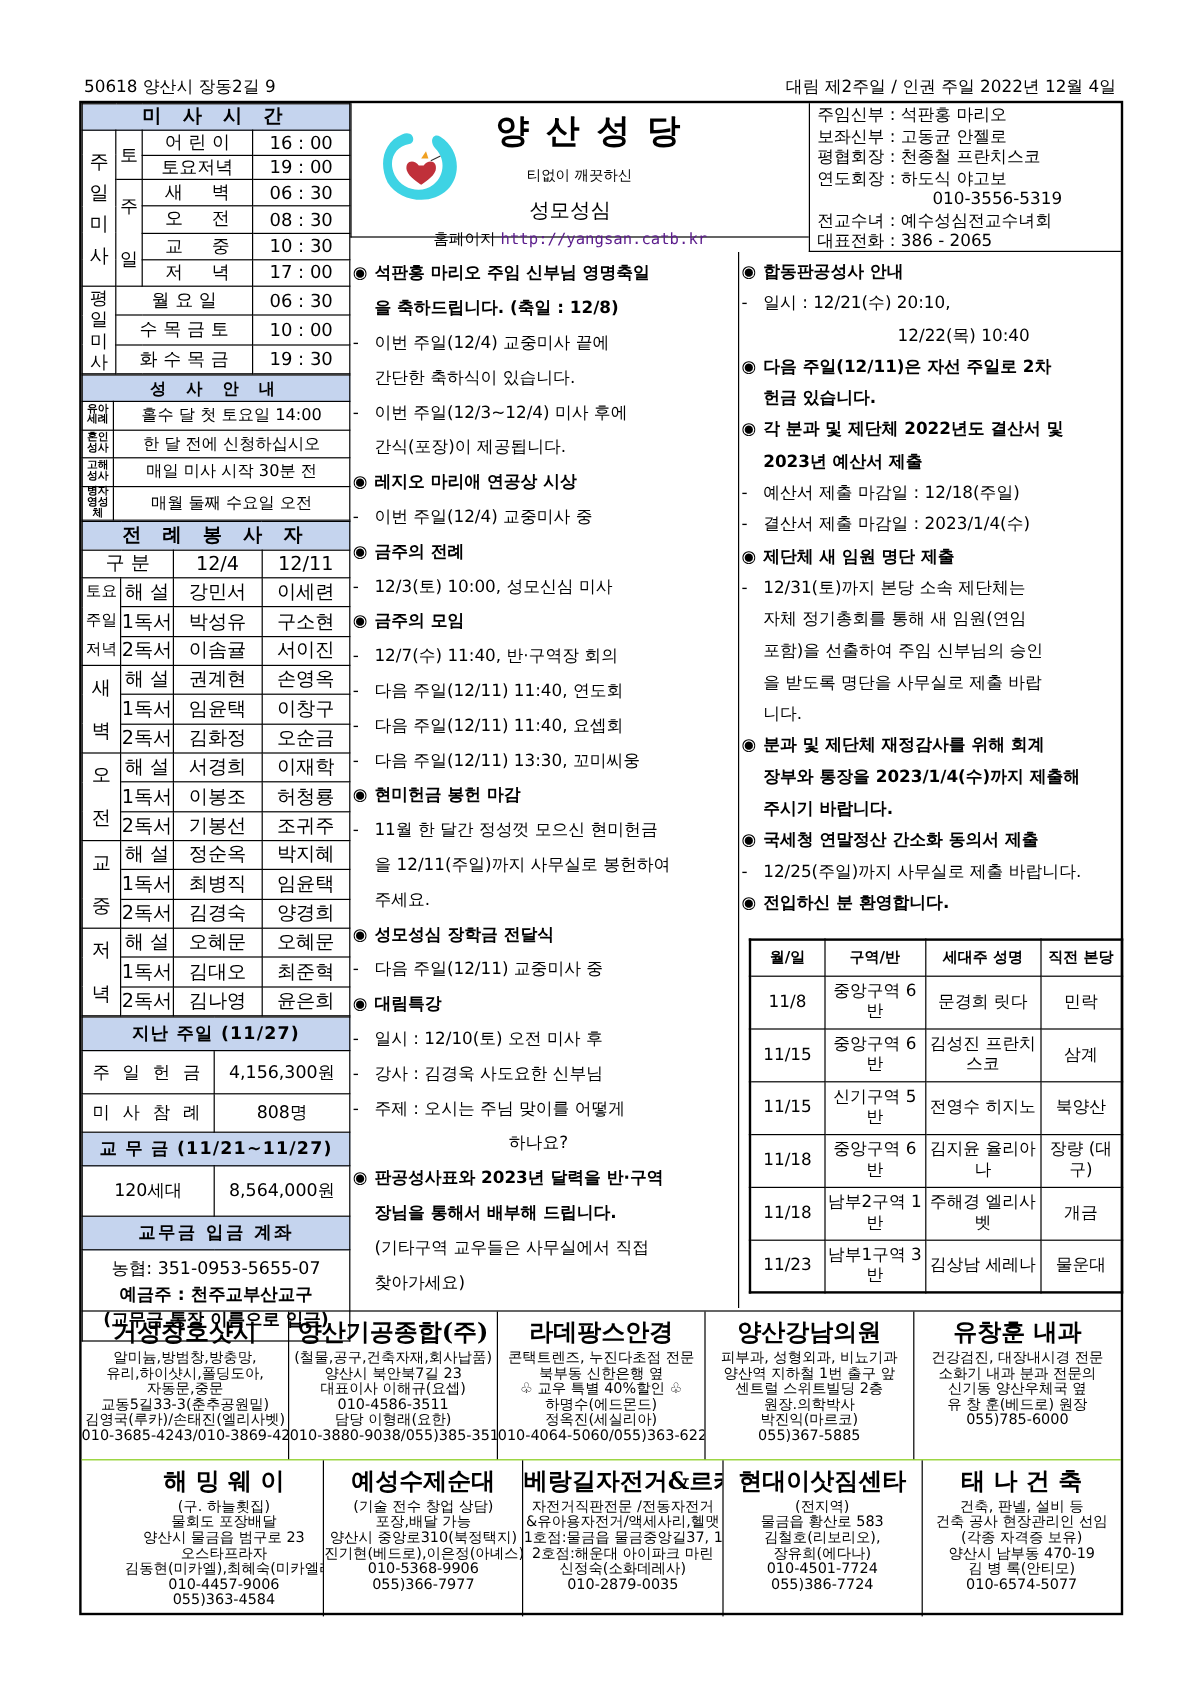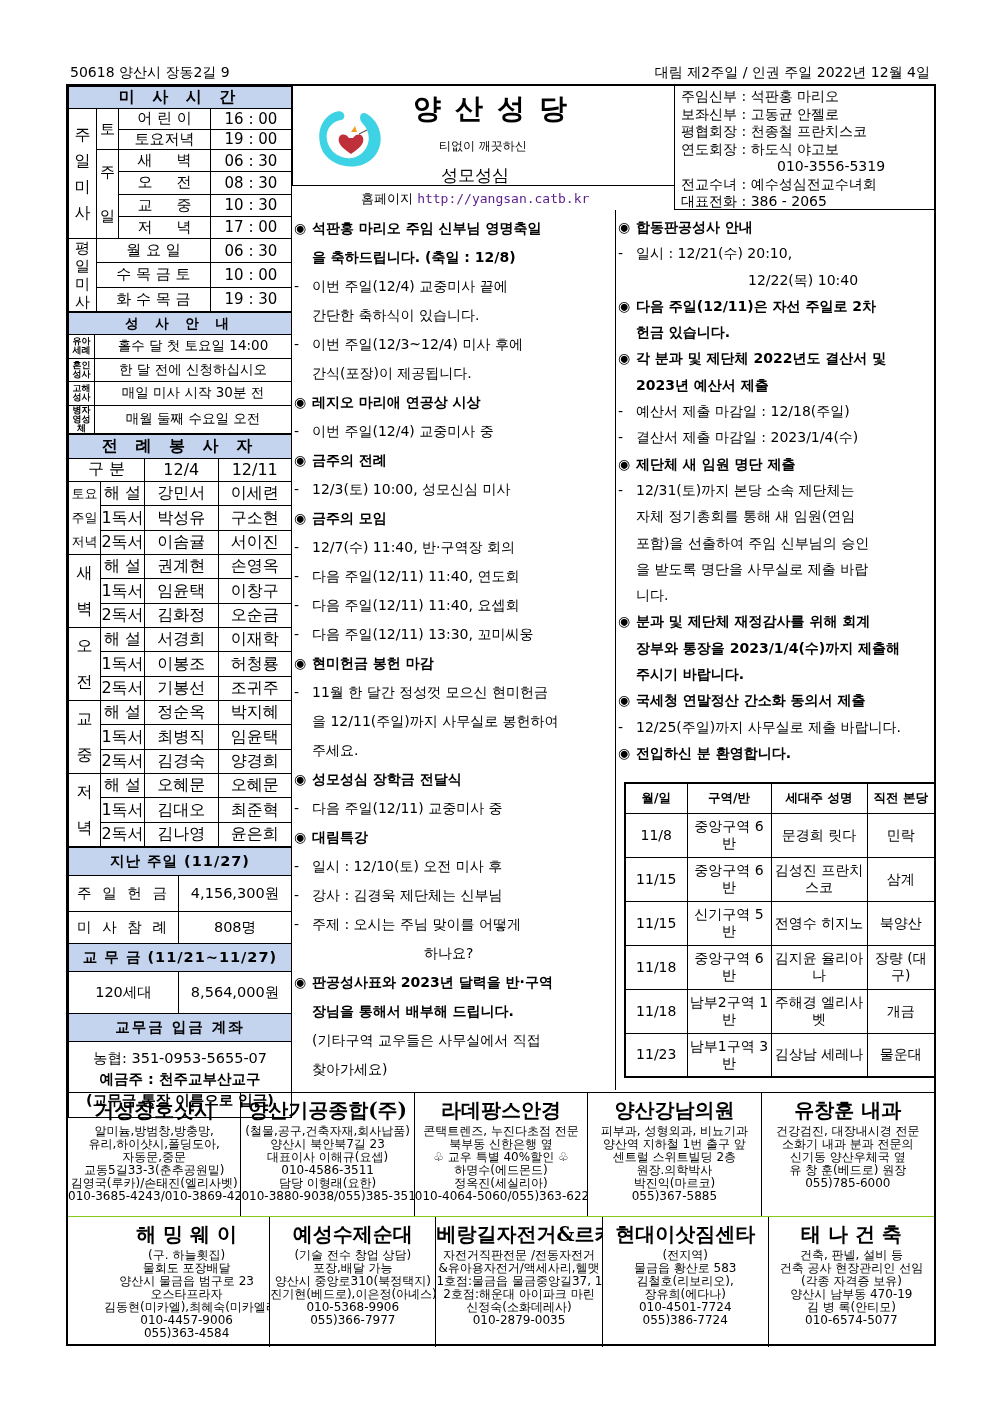--- a/index.html
+++ b/index.html
@@ -17,21 +17,21 @@
 .mass td{height:20.5px;}
 .mass .big{font-size:15px;}
 .svc td{height:23.5px;font-size:13.5px;}
 .svc .tiny{font-size:9px;line-height:9px;font-weight:bold;width:26px;}
 .lit td{height:23.6px;font-size:16px;}
 .fin td{height:32px;font-size:14.5px;}
 .fin .hdr{height:28px;}
 .acct{font-size:14px;line-height:21px;padding:6px 2px;font-weight:bold;}
 .acct .plain{font-weight:normal;}
 
-.head{position:absolute;left:224px;top:0;width:382px;height:100px;border-left:1px solid #000;border-bottom:1px solid #000;}
+.head{position:absolute;left:224px;top:0;width:382px;height:112px;border-left:1px solid #000;border-bottom:1px solid #000;}
 .logo{position:absolute;left:22px;top:20px;width:70px;height:64px;}
 .title{position:absolute;left:120px;top:4px;font-size:28px;font-weight:bold;letter-spacing:14px;}
 .motto1{position:absolute;left:146px;top:52px;font-size:12px;}
 .motto2{position:absolute;left:148px;top:78px;font-size:17px;}
 .home{position:absolute;left:68px;top:104px;font-size:13px;}
 .home .url{color:#5b1c8c;font-family:"DejaVu Sans Mono",monospace;}
 .staff{position:absolute;left:606px;top:0;right:0;height:124px;border-left:1px solid #000;border-bottom:1px solid #000;padding:2px 6px;font-size:14px;line-height:17.5px;}
 .staff div{white-space:nowrap;}
 
 .ann{position:absolute;font-size:14px;line-height:29px;}
@@ -313,21 +313,21 @@
       <div class="item"><span class="bul">-</span><span>다음 주일(12/11) 11:40, 요셉회</span></div>
       <div class="item"><span class="bul">-</span><span>다음 주일(12/11) 13:30, 꼬미씨웅</span></div>
       <div class="item b"><span class="bul">◉</span><span>현미헌금 봉헌 마감</span></div>
       <div class="item"><span class="bul">-</span><span>11월 한 달간 정성껏 모으신 현미헌금</span></div>
       <div class="item ind">을 12/11(주일)까지 사무실로 봉헌하여</div>
       <div class="item ind">주세요.</div>
       <div class="item b"><span class="bul">◉</span><span>성모성심 장학금 전달식</span></div>
       <div class="item"><span class="bul">-</span><span>다음 주일(12/11) 교중미사 중</span></div>
       <div class="item b"><span class="bul">◉</span><span>대림특강</span></div>
       <div class="item"><span class="bul">-</span><span>일시 : 12/10(토) 오전 미사 후</span></div>
-      <div class="item"><span class="bul">-</span><span>강사 : 김경욱 제단체는 신부님</span></div>
+      <div class="item"><span class="bul">-</span><span>강사 : 김경욱 사도요한 신부님</span></div>
       <div class="item"><span class="bul">-</span><span>주제 : 오시는 주님 맞이를 어떻게</span></div>
       <div class="item ind2">하나요?</div>
       <div class="item b"><span class="bul">◉</span><span>판공성사표와 2023년 달력을 반·구역</span></div>
       <div class="item b ind">장님을 통해서 배부해 드립니다.</div>
       <div class="item ind">(기타구역 교우들은 사무실에서 직접</div>
       <div class="item ind">찾아가세요)</div>
     </div>
   <div class="ann" id="annR" style="line-height: 26.3px;">
       <div class="item b"><span class="bul">◉</span><span>합동판공성사 안내</span></div>
       <div class="item"><span class="bul">-</span><span>일시 : 12/21(수) 20:10,</span></div>

